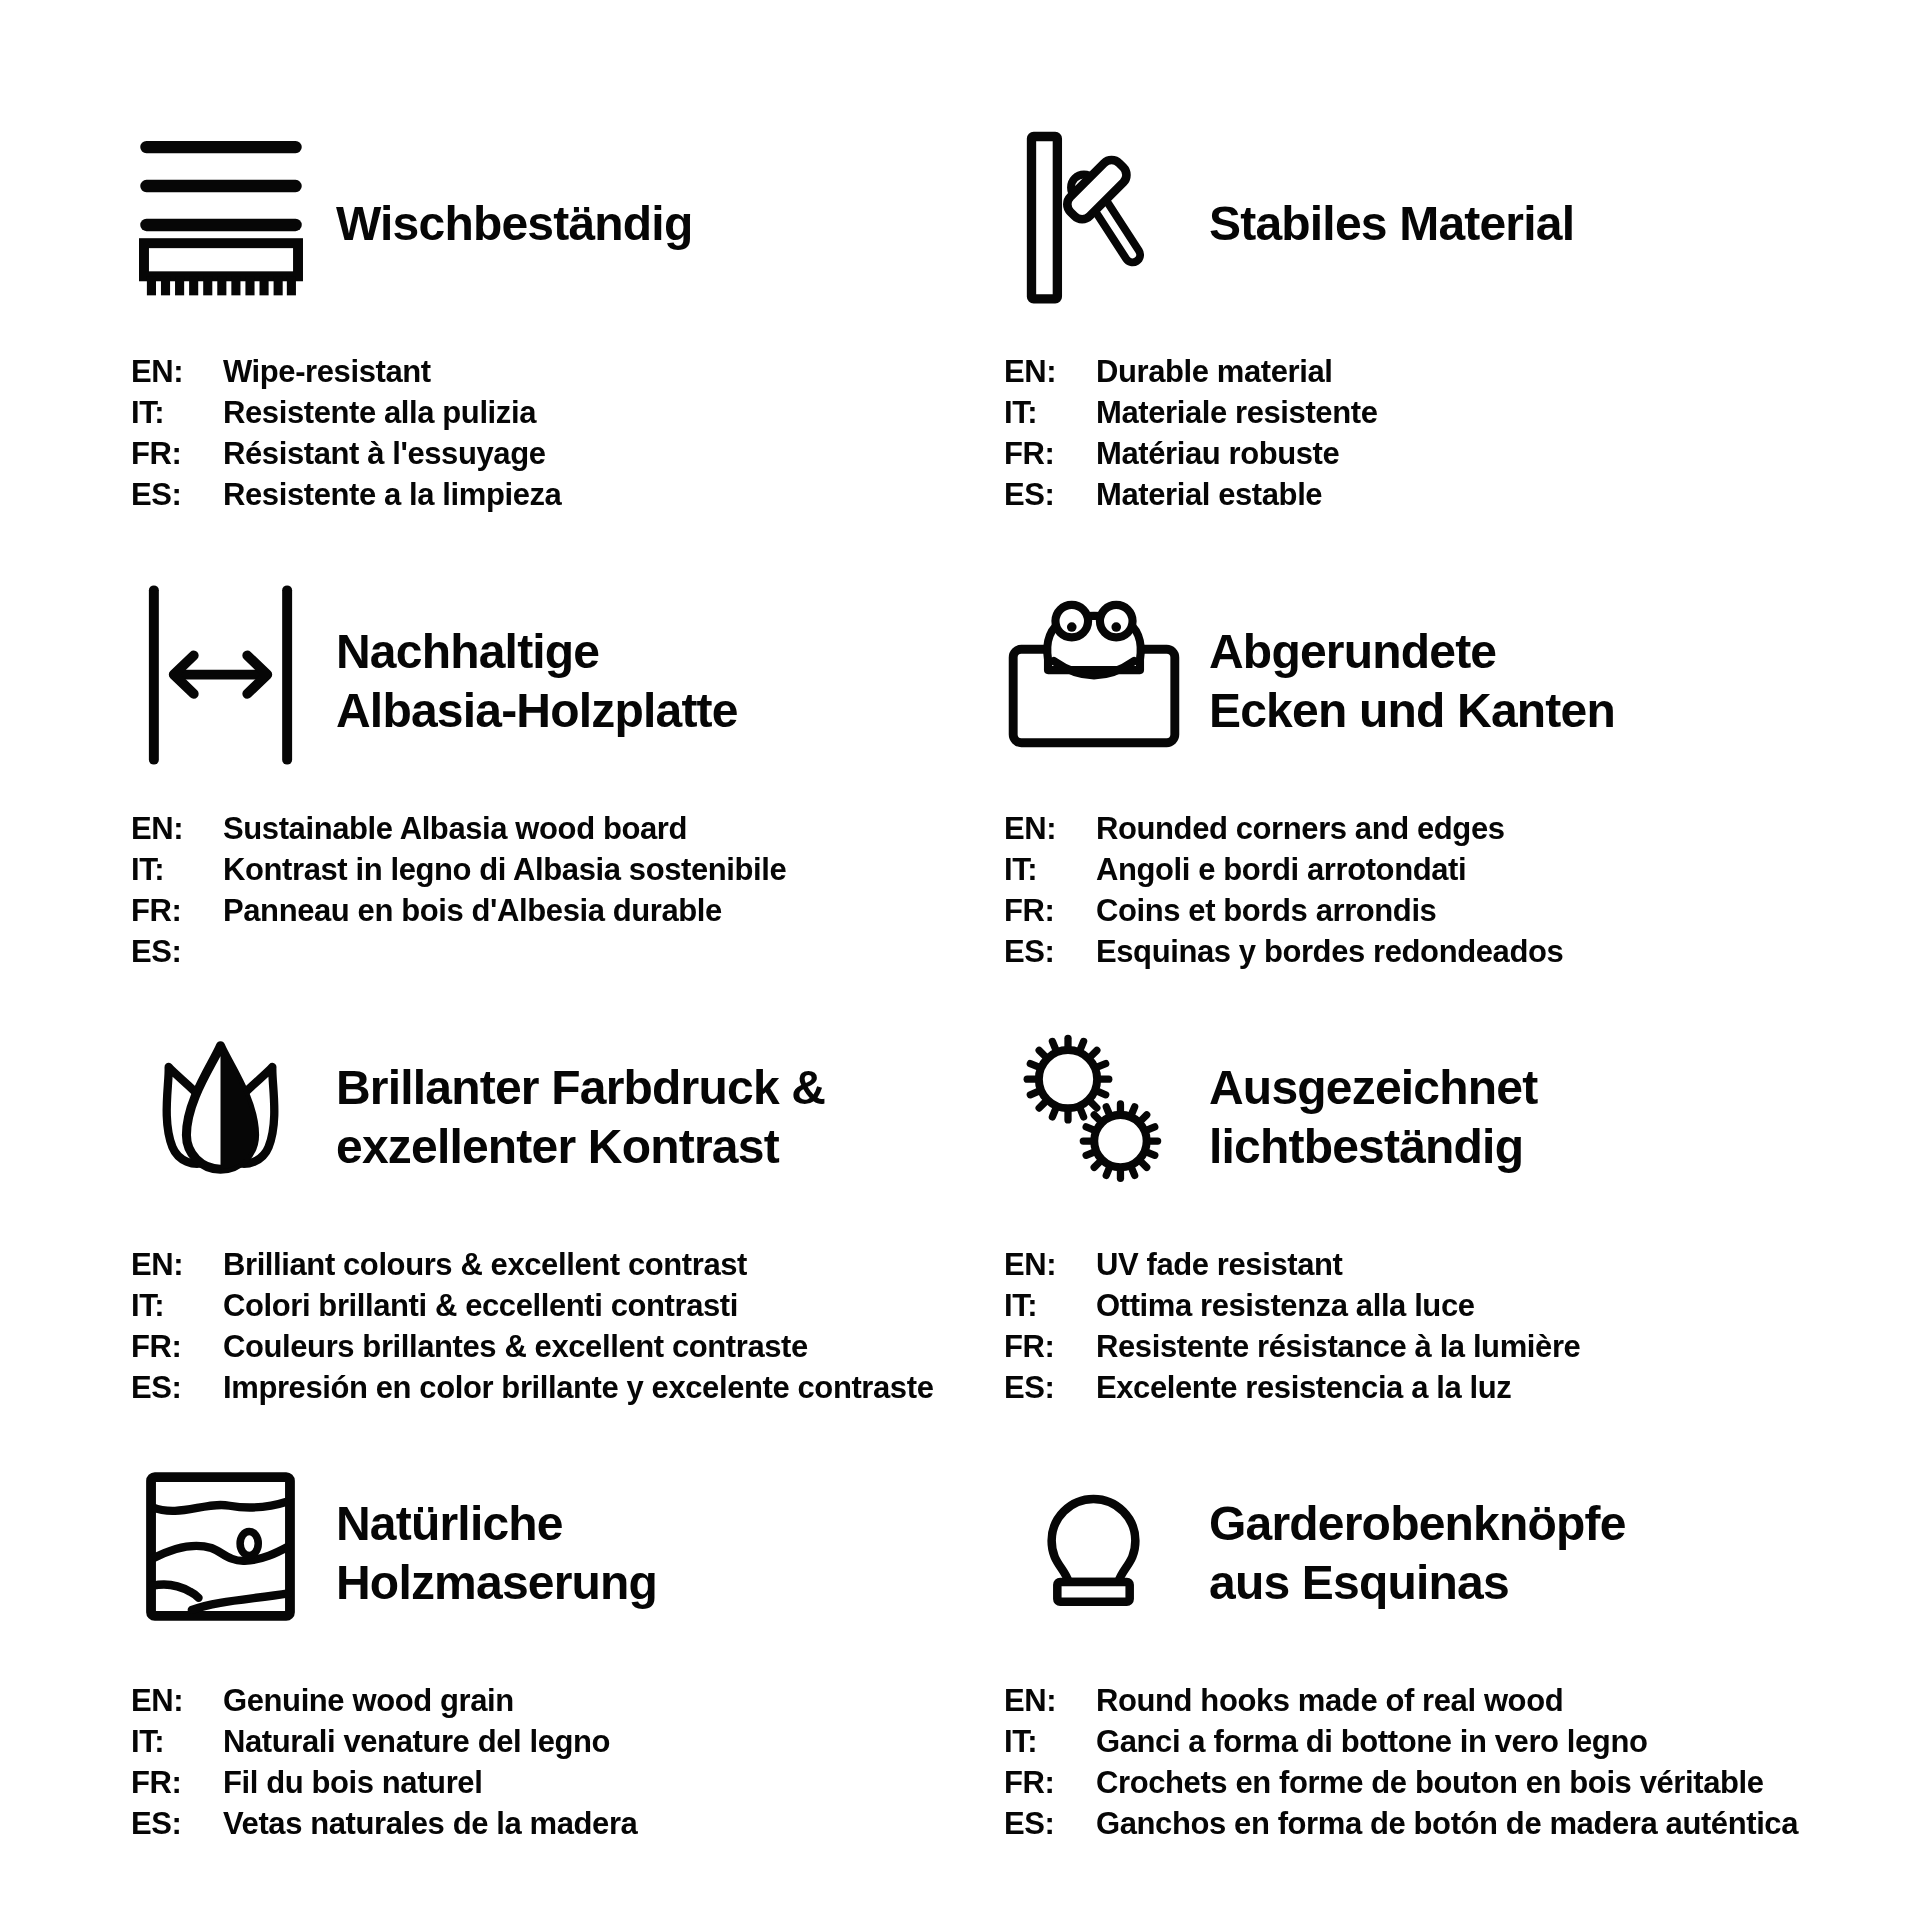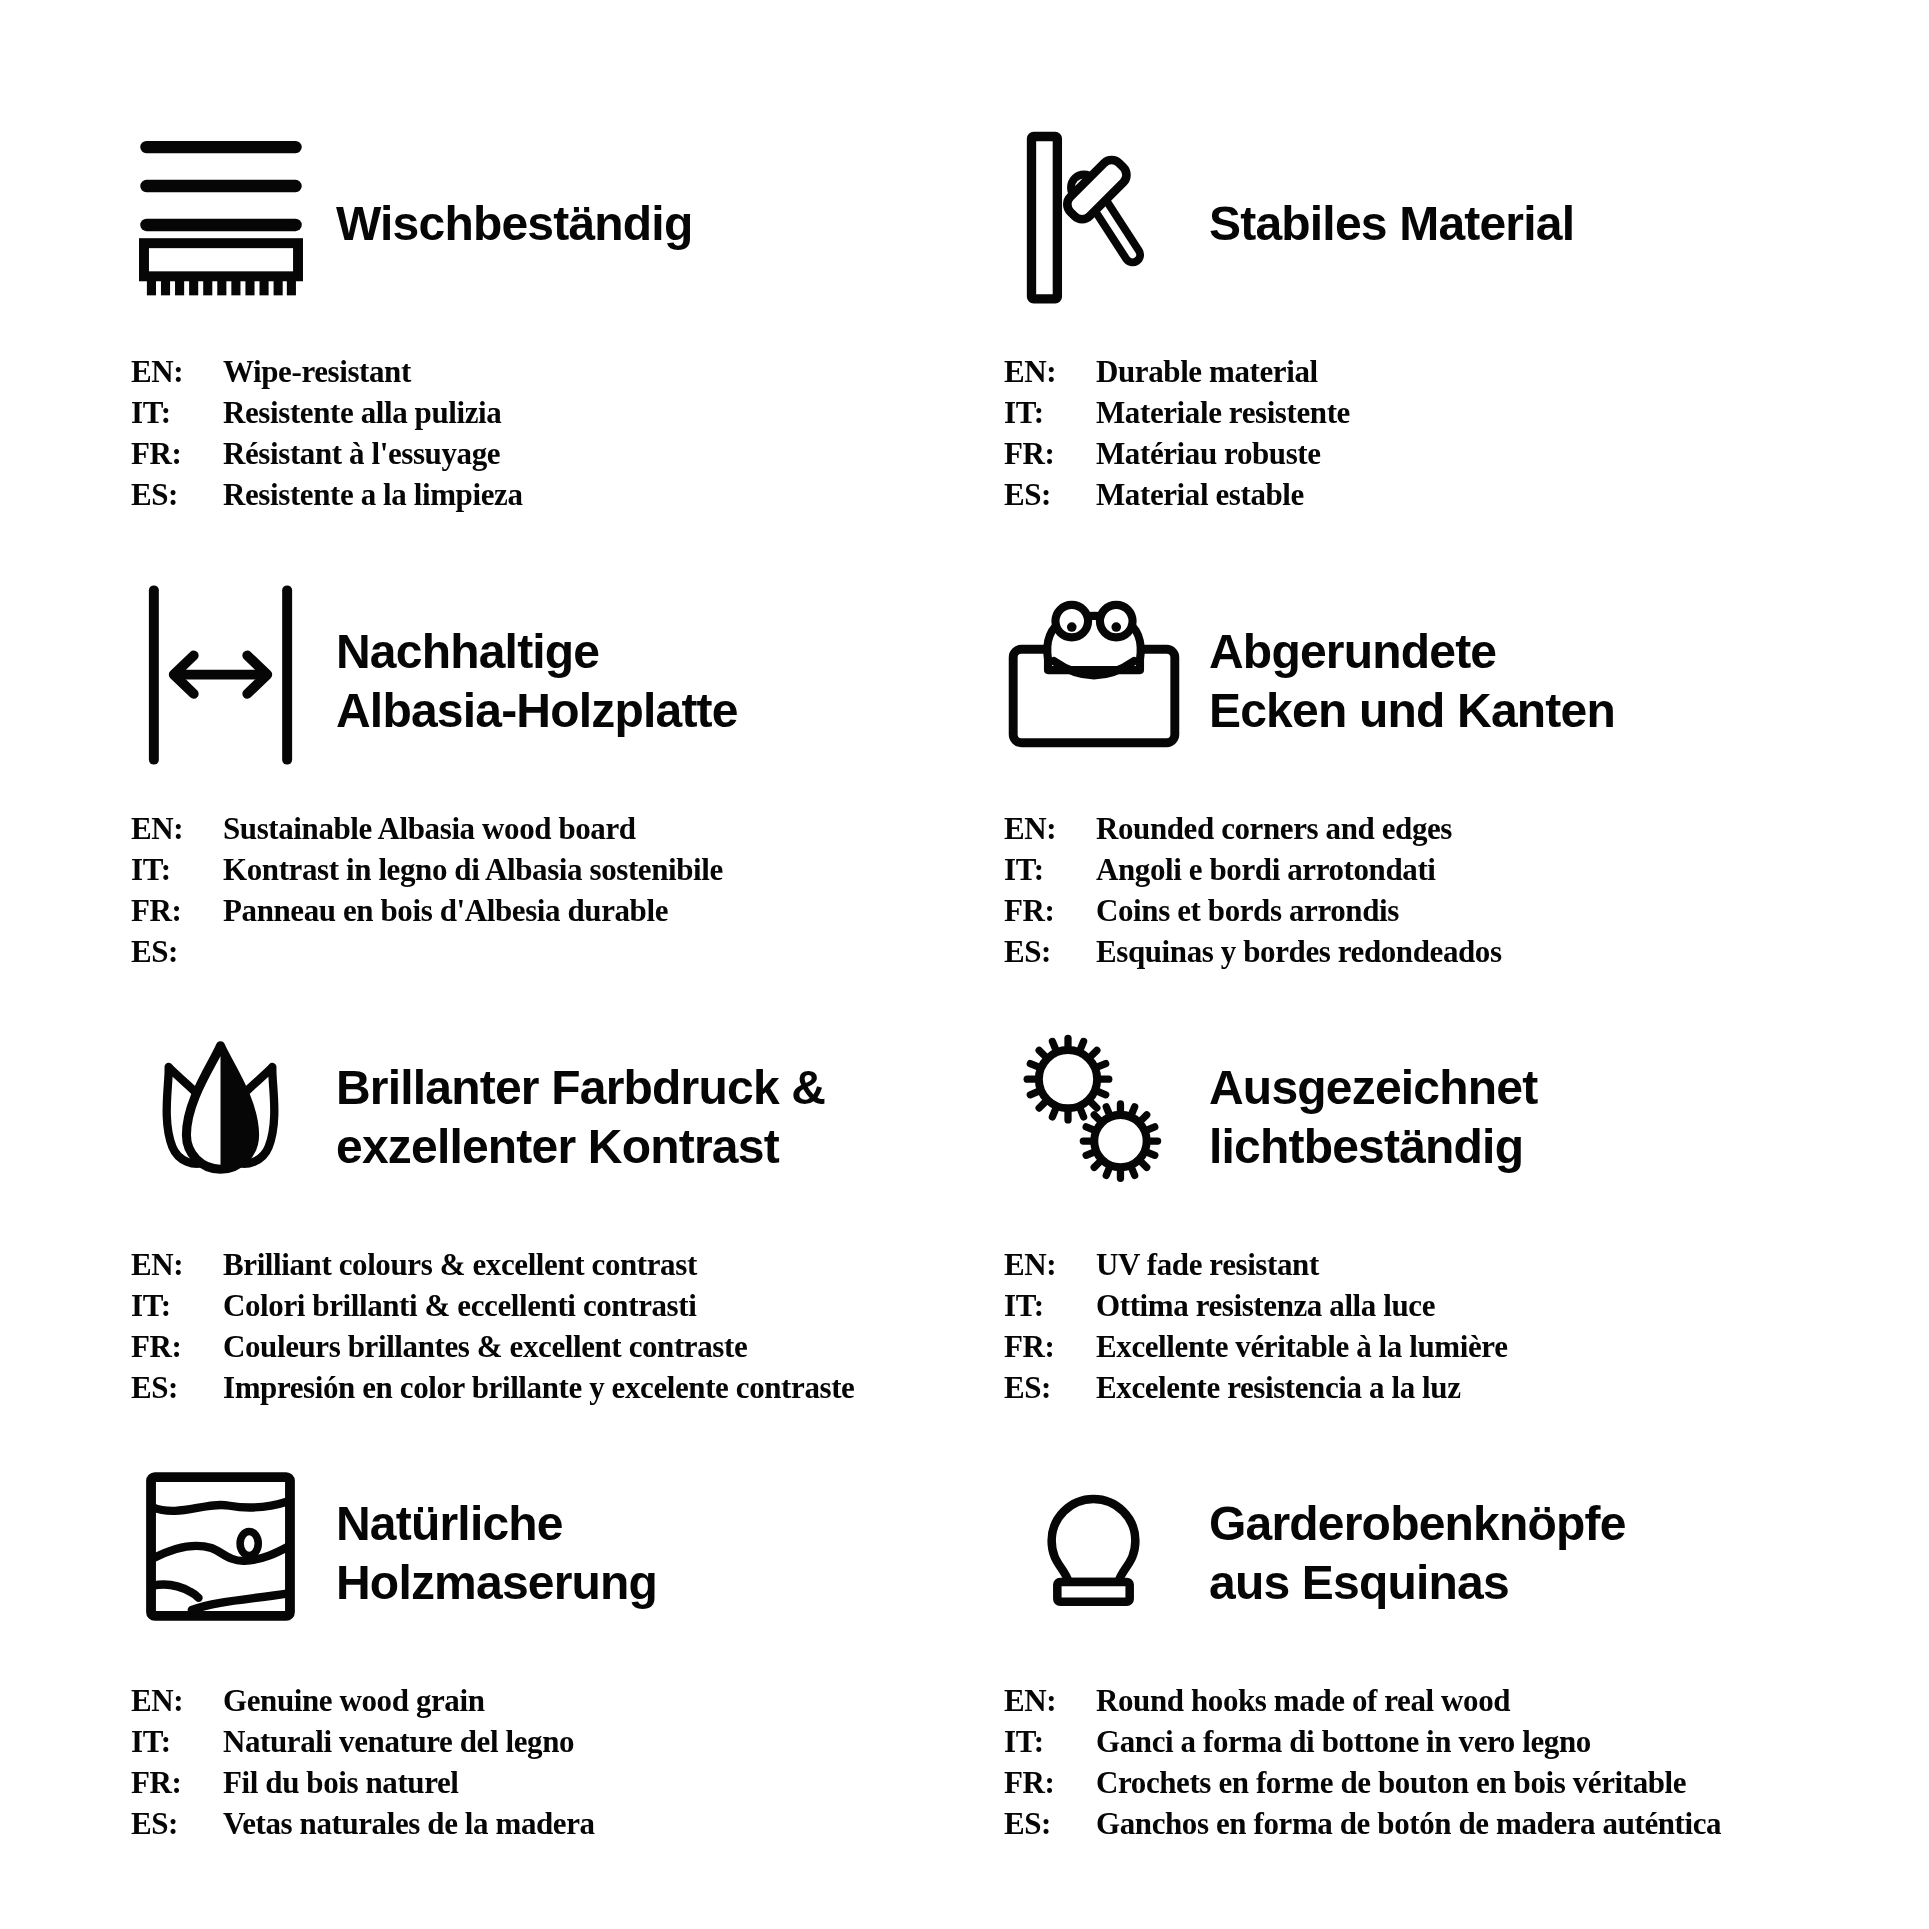--- a/index.html
+++ b/index.html
@@ -34,21 +34,20 @@
     line-height:59px;
     font-weight:bold;
     letter-spacing:-0.8px;
     color:#060606;
   }
   .feature-title .tl { display:block; white-space:nowrap; }
   .translations {
     list-style:none;
     margin:42px 0 0 0;
     padding:0 0 0 5px;
-    font-family:Liberation Serif, serif;
   }
   .t-row {
     display:flex;
     font-size:31px;
     line-height:41px;
     font-weight:bold;
     letter-spacing:-0.4px;
     white-space:nowrap;
   }
   .lang { flex:0 0 92px; width:92px; }
@@ -302,21 +301,21 @@
       <li class="t-row">
         <span class="lang">EN:</span>
         <span class="t-text">UV fade resistant</span>
       </li>
       <li class="t-row">
         <span class="lang">IT:</span>
         <span class="t-text">Ottima resistenza alla luce</span>
       </li>
       <li class="t-row">
         <span class="lang">FR:</span>
-        <span class="t-text">Excellente véritable à la lumière</span>
+        <span class="t-text">Resistente résistance à la lumière</span>
       </li>
       <li class="t-row">
         <span class="lang">ES:</span>
         <span class="t-text">Excelente resistencia a la luz</span>
       </li>
     </ul>
   </section>
 
   <section class="feature">
     <div class="feature-header">

